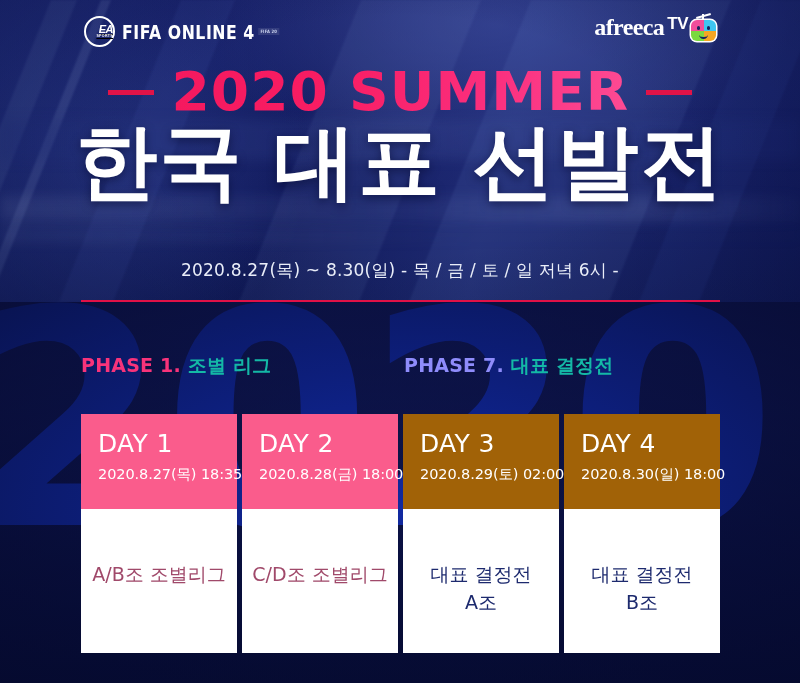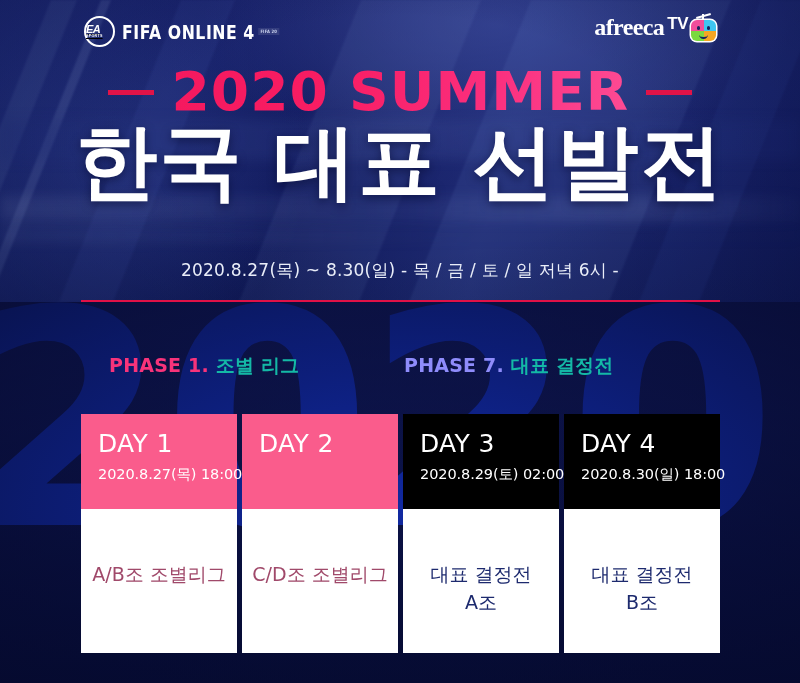--- a/index.html
+++ b/index.html
@@ -31,21 +31,21 @@
   .b1{top:196px;height:26px;background:linear-gradient(90deg,rgba(190,205,245,.12),rgba(120,145,215,.05) 45%,rgba(160,180,240,.14) 80%,rgba(90,115,190,.04));}
   .b2{top:228px;height:14px;background:linear-gradient(90deg,rgba(150,172,230,.10),rgba(40,58,140,.02) 60%);}
   .b3{top:120px;height:40px;background:linear-gradient(90deg,rgba(30,44,120,.30),rgba(120,145,215,.10) 50%,rgba(30,44,120,.25));}
   .top-vign{position:absolute;inset:0;background:
       radial-gradient(ellipse 700px 340px at 50% 45%, rgba(0,0,0,0) 35%, rgba(8,14,56,.55) 100%);}
 
   
   .logo-fifa{position:absolute;left:84px;top:16px;display:flex;align-items:center;gap:7px;}
   .ea-badge{
     width:27px;height:27px;border-radius:50%;border:2px solid #fff;
-    display:flex;flex-direction:column;align-items:flex-start;justify-content:center;line-height:1;text-decoration:underline;
+    display:flex;flex-direction:column;align-items:flex-end;justify-content:center;line-height:1;text-decoration:underline;
   }
   .ea-badge .ea{font-size:11px;font-weight:700;font-style:italic;color:#fff;letter-spacing:-.5px;}
   .ea-badge .sp{font-size:3.6px;font-weight:700;color:#fff;letter-spacing:.3px;margin-top:.5px;}
   .fifa-word{
     font-size:19px;font-weight:700;color:#fff;letter-spacing:.6px;
     font-family:"DejaVu Sans Condensed","Liberation Sans",sans-serif;
     transform:scaleX(.92);transform-origin:left center;white-space:nowrap;
   }
   .fifa-sub{
     display:inline-block;margin-left:4px;padding:1px 2px;vertical-align:6px;
@@ -99,30 +99,30 @@
       font-family:"DejaVu Sans","Liberation Sans",sans-serif;opacity:.92;letter-spacing:-6px;white-space:nowrap;}
   .wm1{left:-40px;top:-30px;}
   .bot-vign{position:absolute;inset:0;background:
       radial-gradient(ellipse 640px 330px at 50% 55%, rgba(8,14,56,.25) 0%, rgba(5,9,44,.82) 100%);}
 
   .phases{position:absolute;left:0;top:353px;width:800px;height:30px;}
   .phase{position:absolute;font-size:19px;font-weight:700;letter-spacing:.2px;white-space:nowrap;
          font-family:"DejaVu Sans","Liberation Sans",sans-serif;}
   .p1{left:81px;top:0;}
   .p2{left:404px;top:0;}
-  .ph-num-pink{color:#f8337a;margin-left:28px;}
+  .ph-num-pink{color:#f8337a;}
   .ph-num-purple{color:#8f8cfb;}
   .ph-label{color:#14b8a6;}
 
   
   .cards{position:absolute;left:81px;top:414px;width:639px;height:168px;display:flex;gap:5px;}
   .card{width:156px;height:239px;display:flex;flex-direction:column;background:#fff;}
   .card-head{height:95px;padding:16px 0 0 17px;box-sizing:border-box;color:#fff;}
   .card-head.pink{background:#fa5c8c;}
-  .card-head.purple{background:#000000;}
+  .card-head.purple{background:#a16207;}
   .day-label{font-size:25px;font-weight:400;letter-spacing:.3px;line-height:1.1;
              font-family:"DejaVu Sans","Liberation Sans",sans-serif;}
   .day-time{font-size:14.5px;margin-top:7px;letter-spacing:-.1px;white-space:nowrap;
             font-family:"DejaVu Sans","Liberation Sans",sans-serif;}
   .card-body{flex:1;display:flex;align-items:flex-start;justify-content:center;padding-top:52px;box-sizing:border-box;}
   .body-text{font-size:19px;line-height:1.45;text-align:center;white-space:pre-line;
              font-family:"DejaVu Sans","Liberation Sans",sans-serif;}
   .body-text.mauve{color:#a0496a;}
   .body-text.navy{color:#1d2a6e;}
 </style>
@@ -199,30 +199,31 @@
       <span class="ph-num-purple">PHASE 7.</span>
       <span class="ph-label">대표 결정전</span>
     </div>
   </div>
 
   <div class="cards">
 
     <div class="card">
       <div class="card-head pink">
         <div class="day-label">DAY 1</div>
-        <div class="day-time">2020.8.27(목) 18:00</div>
+        <div class="day-time">2020.8.27(목) 18:35</div>
       </div>
       <div class="card-body">
         <div class="body-text mauve">A/B조 조별리그</div>
       </div>
     </div>
 
     <div class="card">
       <div class="card-head pink">
         <div class="day-label">DAY 2</div>
+        <div class="day-time">2020.8.28(금) 18:00</div>
       </div>
       <div class="card-body">
         <div class="body-text mauve">C/D조 조별리그</div>
       </div>
     </div>
 
     <div class="card">
       <div class="card-head purple">
         <div class="day-label">DAY 3</div>
         <div class="day-time">2020.8.29(토) 02:00</div>

